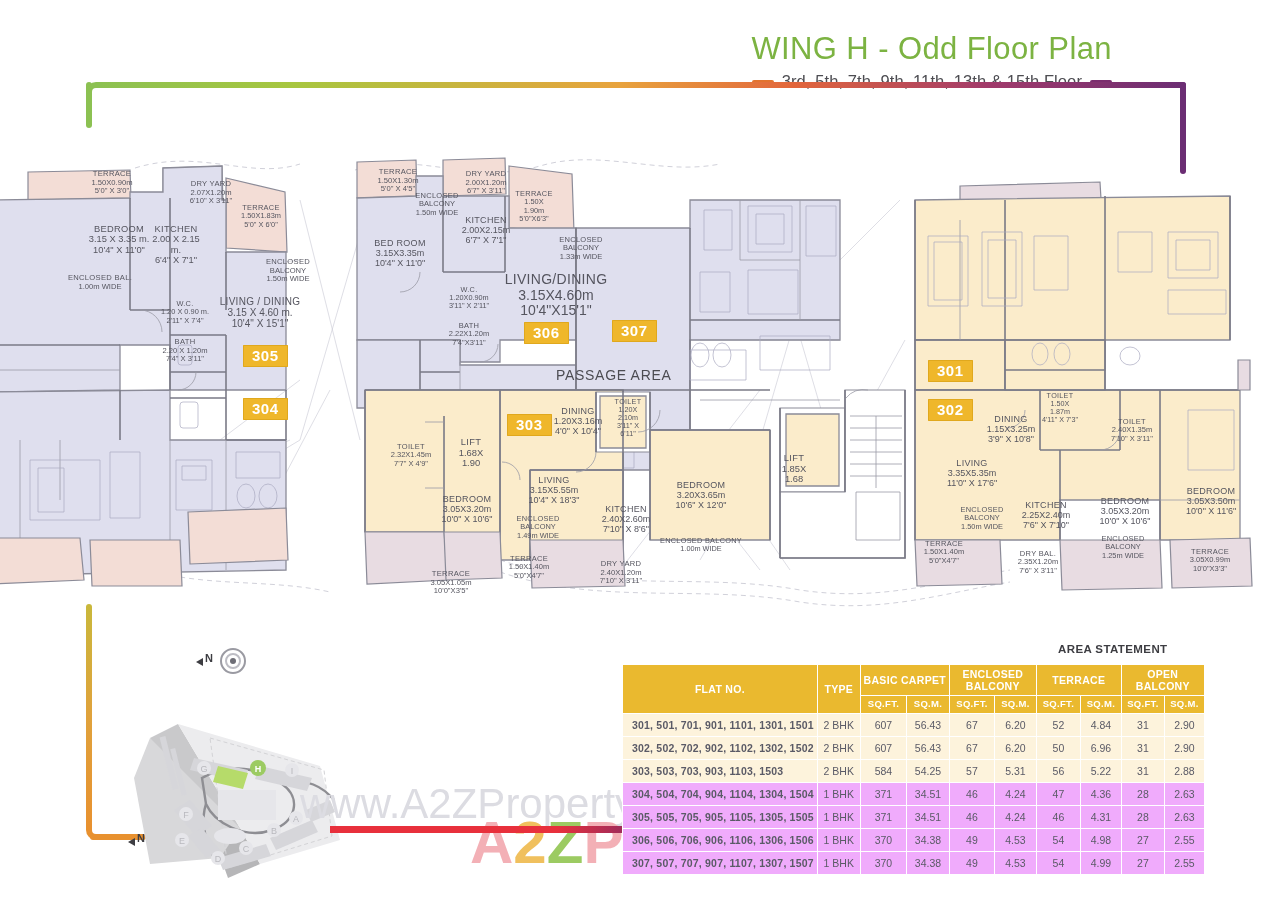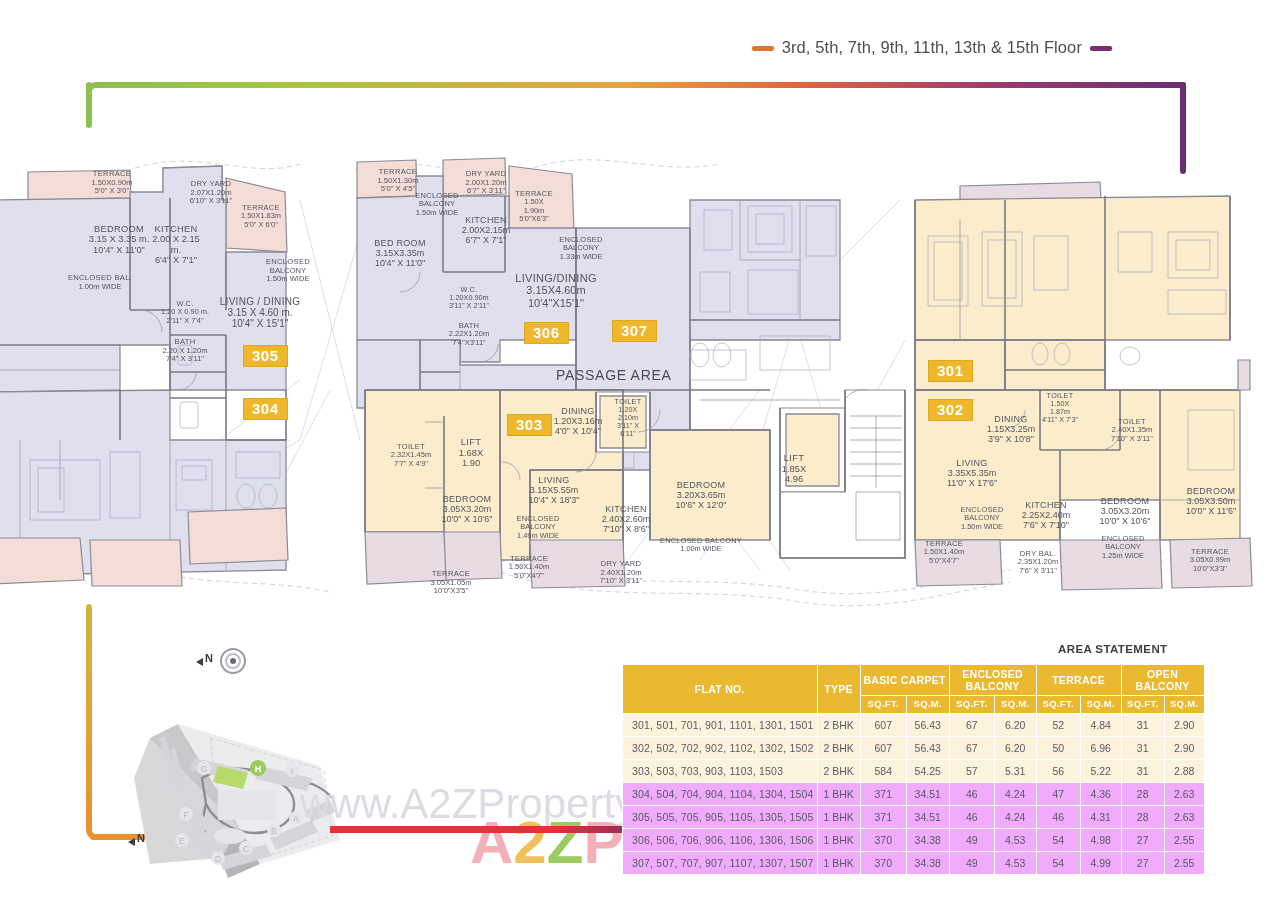--- a/index.html
+++ b/index.html
@@ -71,27 +71,28 @@
   
   #area-title{position:absolute;left:1058px;top:643px;font-size:11.5px;font-weight:700;
       color:#3d3d42;letter-spacing:.4px;}
   #area-table{position:absolute;left:622px;top:664px;border-collapse:collapse;
       font-size:10.5px;color:#5a5a66;}
   #area-table th{background:#eab92f;color:#ffffff;font-weight:700;text-align:center;
       border:1px solid #ffffff;padding:3px 2px;letter-spacing:.3px;line-height:1.15;}
   #area-table td{border:1px solid #ffffff;text-align:center;padding:5px 3px;}
   #area-table tbody tr.alt td{background:#fdf3dc;}
   #area-table tbody tr.alt2 td{background:#f0abfc;}
-  #area-table td.flat{text-align:left;padding-left:9px;letter-spacing:.2px;white-space:nowrap;}
+  #area-table td.flat{text-align:left;padding-left:9px;letter-spacing:.2px;white-space:nowrap;font-weight:bold;}
   .u{font-size:9.5px;}
 </style>
 </head>
 <body>
 
 <div id="title-block">
+  <div id="main-title">WING H -  Odd Floor Plan</div>
   <div id="sub-title">
     <span class="tick" id="tick-left"></span><span>3rd, 5th, 7th, 9th, 11th, 13th &amp; 15th Floor</span><span class="tick" id="tick-right"></span>
   </div>
 </div>
 
 <div class="bracket" id="br-topleft">
   <div class="v"></div>
     <div class="h"></div>
     <div class="corner"></div>
 </div>
@@ -395,21 +396,21 @@
 <div class="rm" style="left:434px;top:286px;width:70px;font-size:7.3px">
   <b class="nm">W.C.</b>
     <b>1.20X0.90m</b>
     <b>3'11" X 2'11"</b>
   </div>
 <div class="rm" style="left:434px;top:322px;width:70px;font-size:7.5px">
   <b class="nm">BATH</b>
     <b>2.22X1.20m</b>
     <b>7'4"X3'11"</b>
   </div>
-<div class="rm" style="left:500px;top:272px;width:112px;font-size:11px">
+<div class="rm" style="left:500px;top:272px;width:112px;font-size:14px">
   <b class="nm">LIVING/DINING</b>
     <b>3.15X4.60m</b>
     <b>10'4"X15'1"</b>
   </div>
 <div class="tag" style="left:524px;top:322px">306</div>
 <div class="tag" style="left:612px;top:320px">307</div>
 
 <div id="passage-area">PASSAGE AREA</div>
 
 <div class="rm" style="left:378px;top:443px;width:66px;font-size:7.5px">
@@ -460,21 +461,21 @@
     <b>3.20X3.65m</b>
     <b>10'6" X 12'0"</b>
   </div>
 <div class="rm" style="left:655px;top:537px;width:92px;font-size:7.3px">
   <b class="nm">ENCLOSED BALCONY</b>
     <b>1.00m WIDE</b>
   </div>
 <div class="rm" style="left:770px;top:453px;width:48px;font-size:9.4px">
   <b class="nm">LIFT</b>
     <b>1.85X</b>
-    <b>4.96</b>
+    <b>1.68</b>
   </div>
 <div class="rm" style="left:410px;top:570px;width:82px;font-size:7.6px">
   <b class="nm">TERRACE</b>
     <b>3.05X1.05m</b>
     <b>10'0"X3'5"</b>
   </div>
 <div class="rm" style="left:494px;top:555px;width:70px;font-size:7.5px">
   <b class="nm">TERRACE</b>
     <b>1.50X1.40m</b>
     <b>5'0"X4'7"</b>

